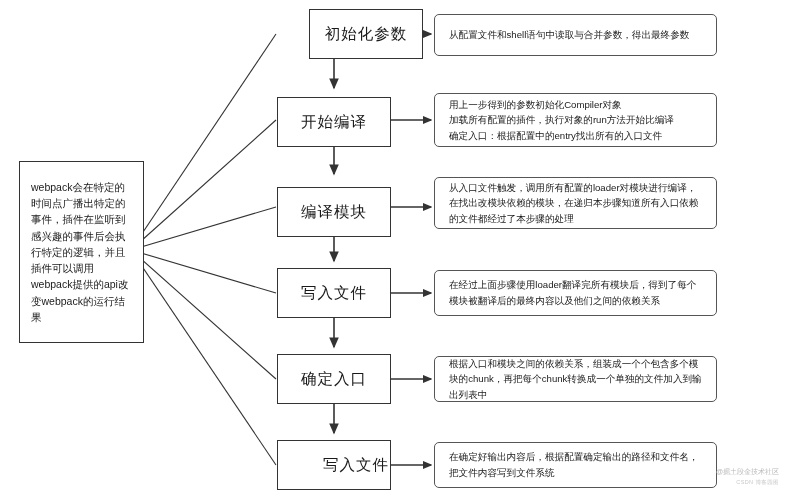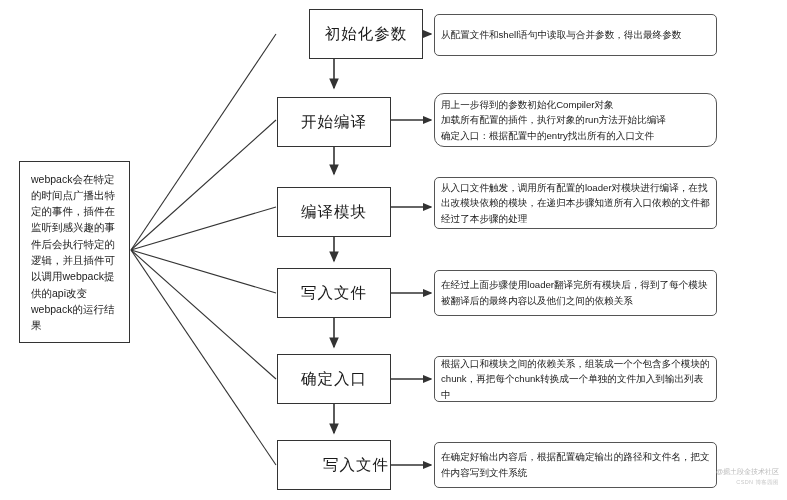--- a/index.html
+++ b/index.html
@@ -35,21 +35,21 @@
     border: 1.6px solid #333333;
     background: #ffffff;
     display: flex;
     align-items: center;
     justify-content: center;
     color: #1a1a1a;
   }
   .plugin-box {
     left: 19px;
     top: 161px;
-    width: 111px;
+    width: 125px;
     height: 182px;
     padding: 10px 11px;
     align-items: center;
     justify-content: flex-start;
     text-align: left;
     font-size: 10.5px;
     line-height: 1.55;
   }
   .plugin-box .txt {
     display: block;
@@ -67,21 +67,21 @@
     position: absolute;
     box-sizing: border-box;
     left: 434px;
     width: 283px;
     border: 1.3px solid #555555;
     border-radius: 5px;
     background: #ffffff;
     display: flex;
     flex-direction: column;
     justify-content: center;
-    padding: 7px 6px;
+    padding: 7px 14px;
     font-size: 9.6px;
     line-height: 1.62;
     color: #1a1a1a;
   }
   .desc-box .line {
     display: block;
     white-space: normal;
   }
   .watermark {
     position: absolute;
@@ -158,21 +158,21 @@
     <span>确定入口</span>
   </div>
   <div class="node stage-box" style="top:440px;padding-left:44px;">
     <span>写入文件</span>
   </div>
 
   <div class="desc-box" style="top:14px; height:42px;">
     <span class="line">从配置文件和shell语句中读取与合并参数，得出最终参数</span>
   </div>
 
-  <div class="desc-box" style="top:93px; height:54px;border-radius:10px;">
+  <div class="desc-box" style="top:93px; height:54px;">
     <span class="line">用上一步得到的参数初始化Compiler对象</span>
     <span class="line">加载所有配置的插件，执行对象的run方法开始比编译</span>
     <span class="line">确定入口：根据配置中的entry找出所有的入口文件</span>
   </div>
 
   <div class="desc-box" style="top:177px; height:52px;">
     <span class="line">从入口文件触发，调用所有配置的loader对模块进行编译，在找出改模块依赖的模块，在递归本步骤知道所有入口依赖的文件都经过了本步骤的处理</span>
   </div>
 
   <div class="desc-box" style="top:270px; height:46px;">

